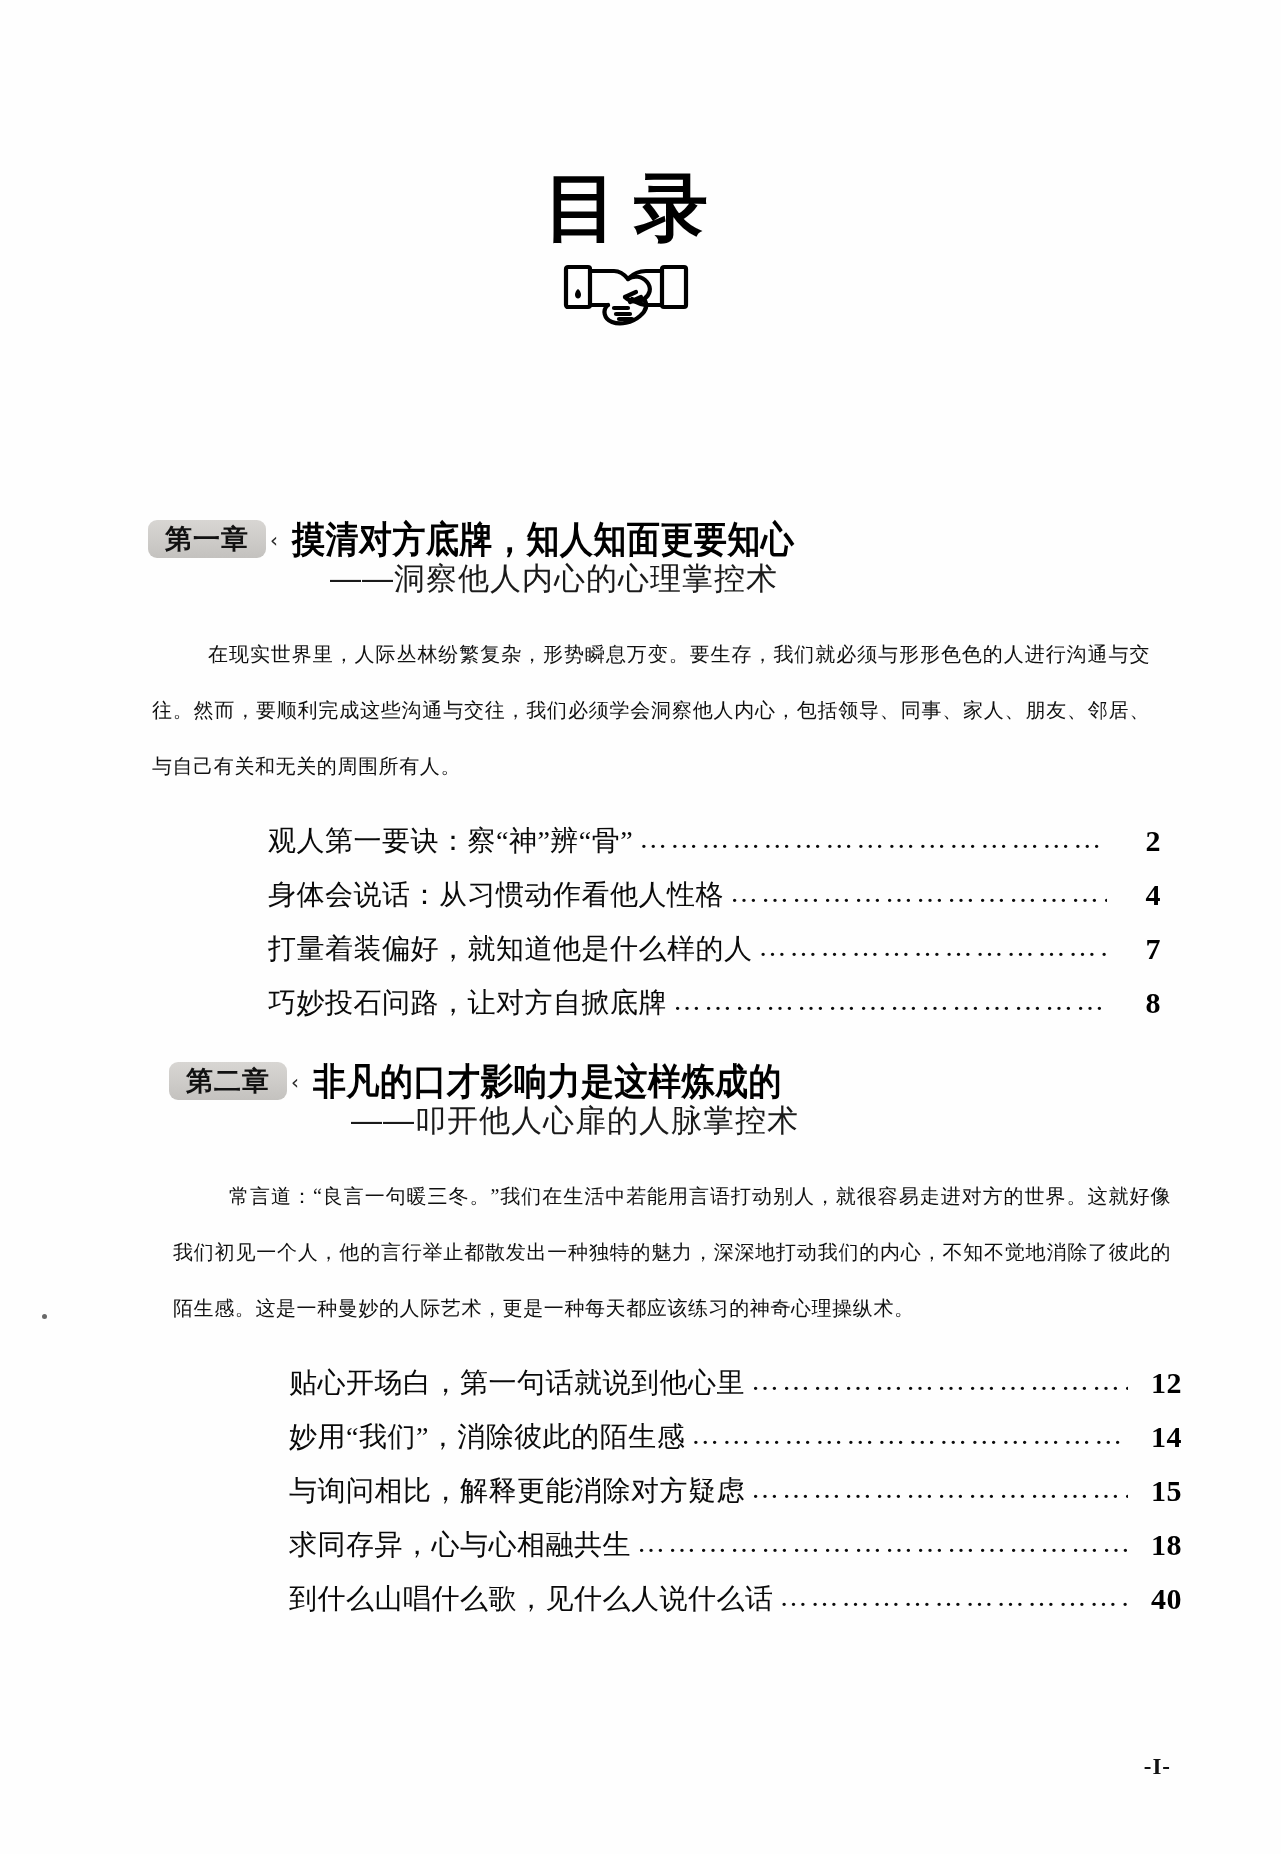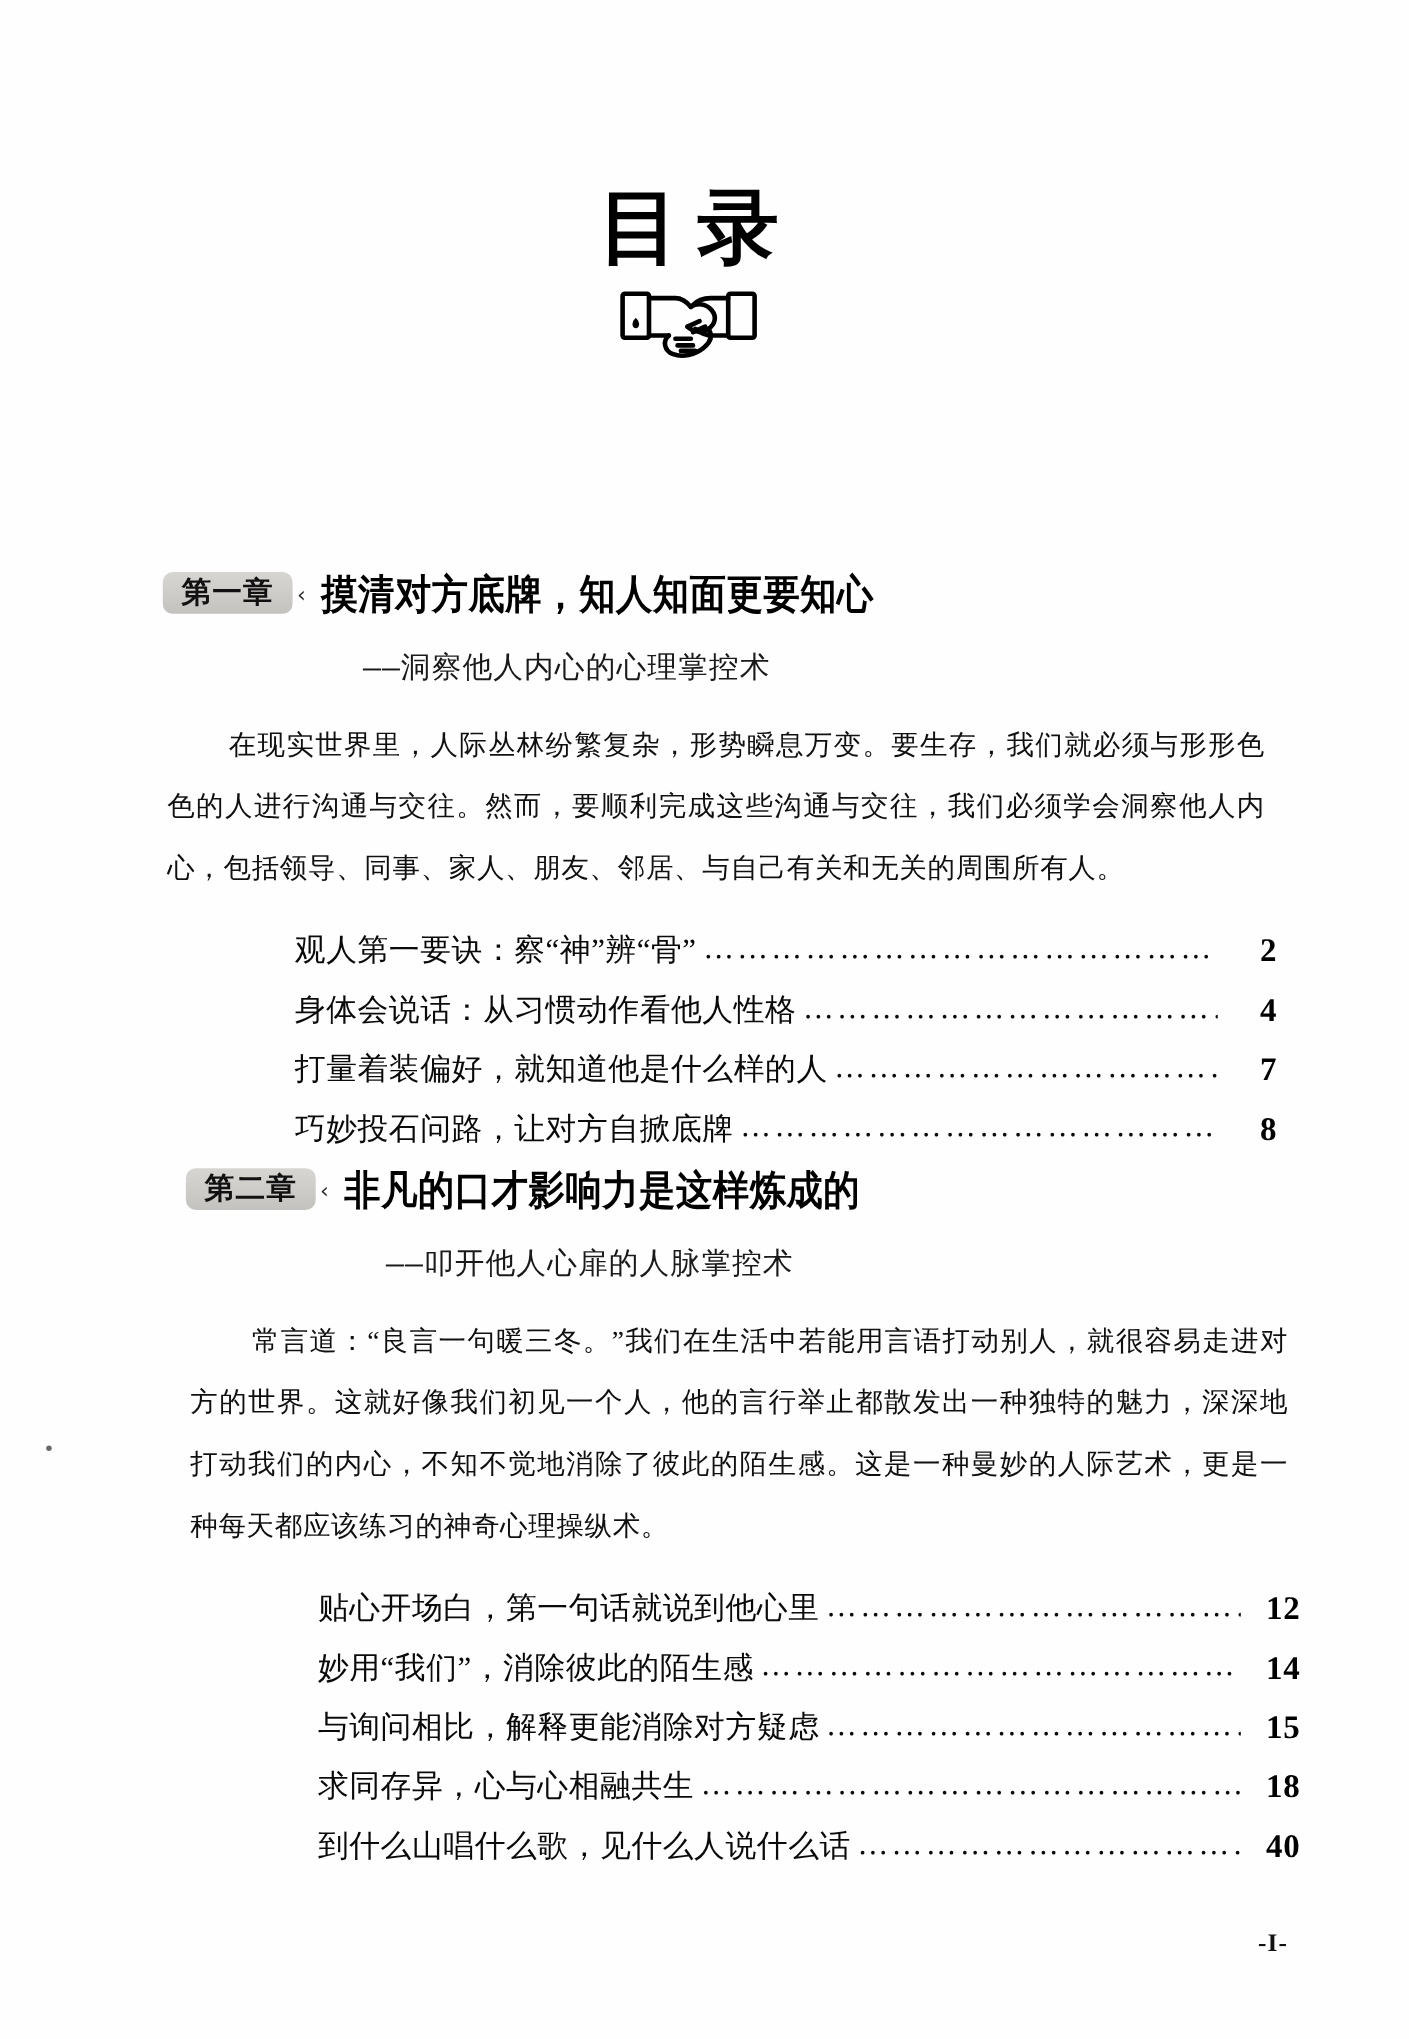--- a/index.html
+++ b/index.html
@@ -97,33 +97,33 @@
     font-size: 33px;
     font-weight: 700;
     letter-spacing: 0.5px;
     color: #000000;
     white-space: nowrap;
     line-height: 1;
     transform: scaleY(1.12);
     transform-origin: center;
   }
   .chapter-subtitle {
-    font-family: Liberation Mono, monospace;
-    font-size: 27px;
+    font-family: Liberation Sans, sans-serif;
+    font-size: 31px;
     color: #1a1a1a;
     padding-left: 330px;
-    margin-top: 30px;
+    margin-top: 0;
     letter-spacing: 1px;
     white-space: nowrap;
   }
 
   
   .chapter-intro {
     font-family: "Liberation Serif", "DejaVu Serif", serif;
-    font-size: 25px;
+    font-size: 20px;
     line-height: 56px;
     color: #101010;
     margin: 26px 0 0 0;
     padding: 0 131px 0 152px;
     text-align: justify;
     text-indent: 56px;
     letter-spacing: 0.6px;
   }
 
   

